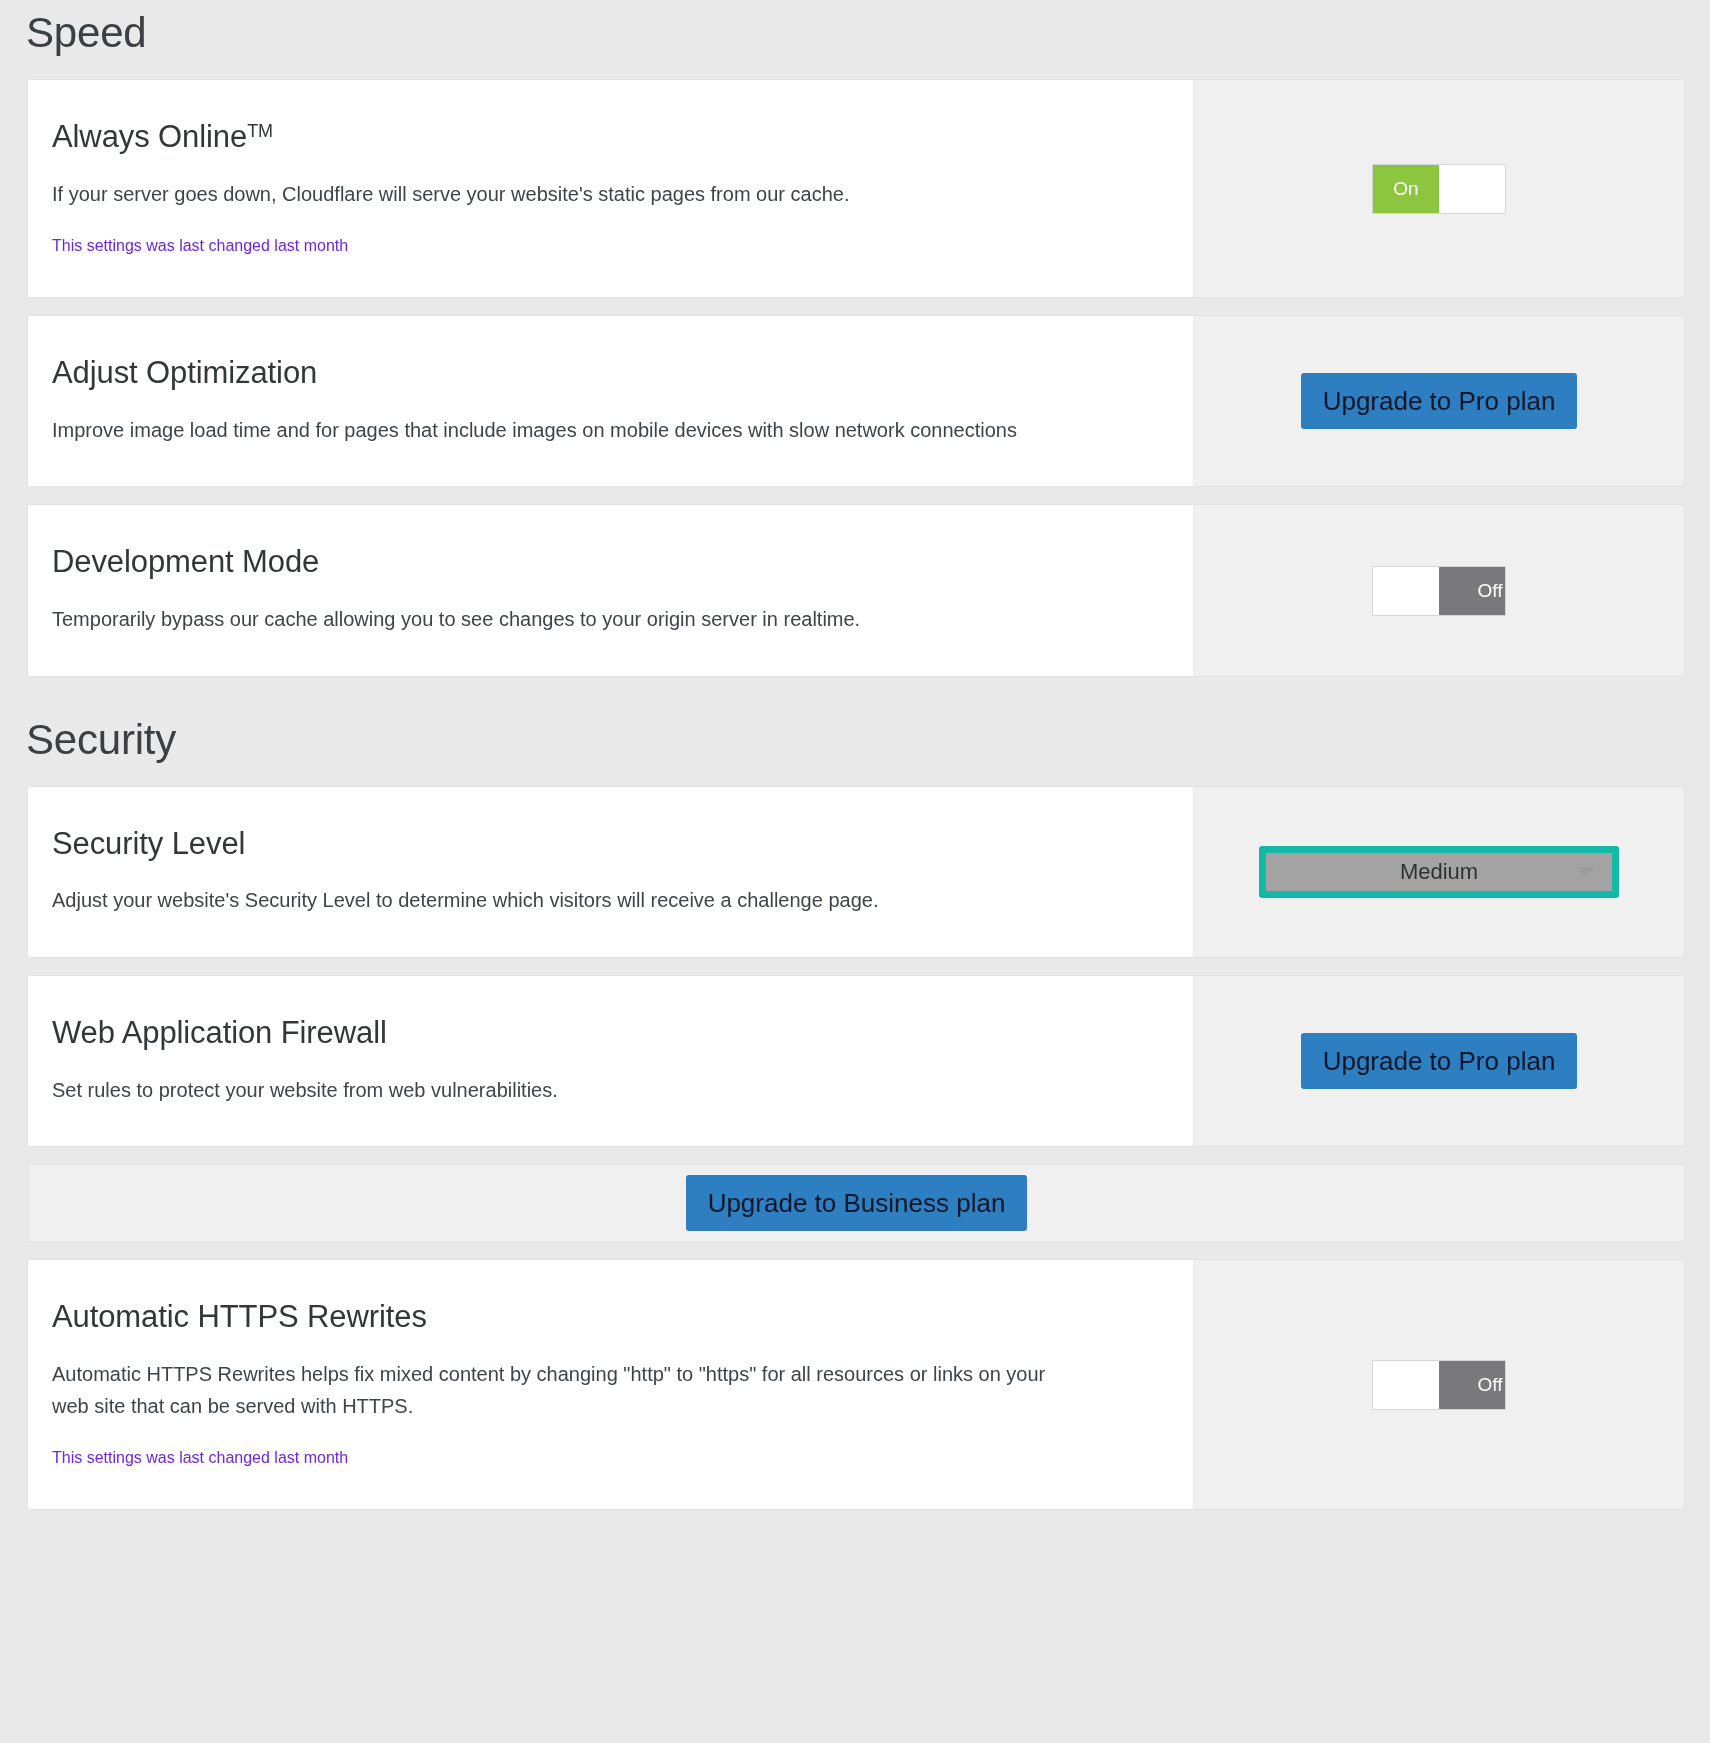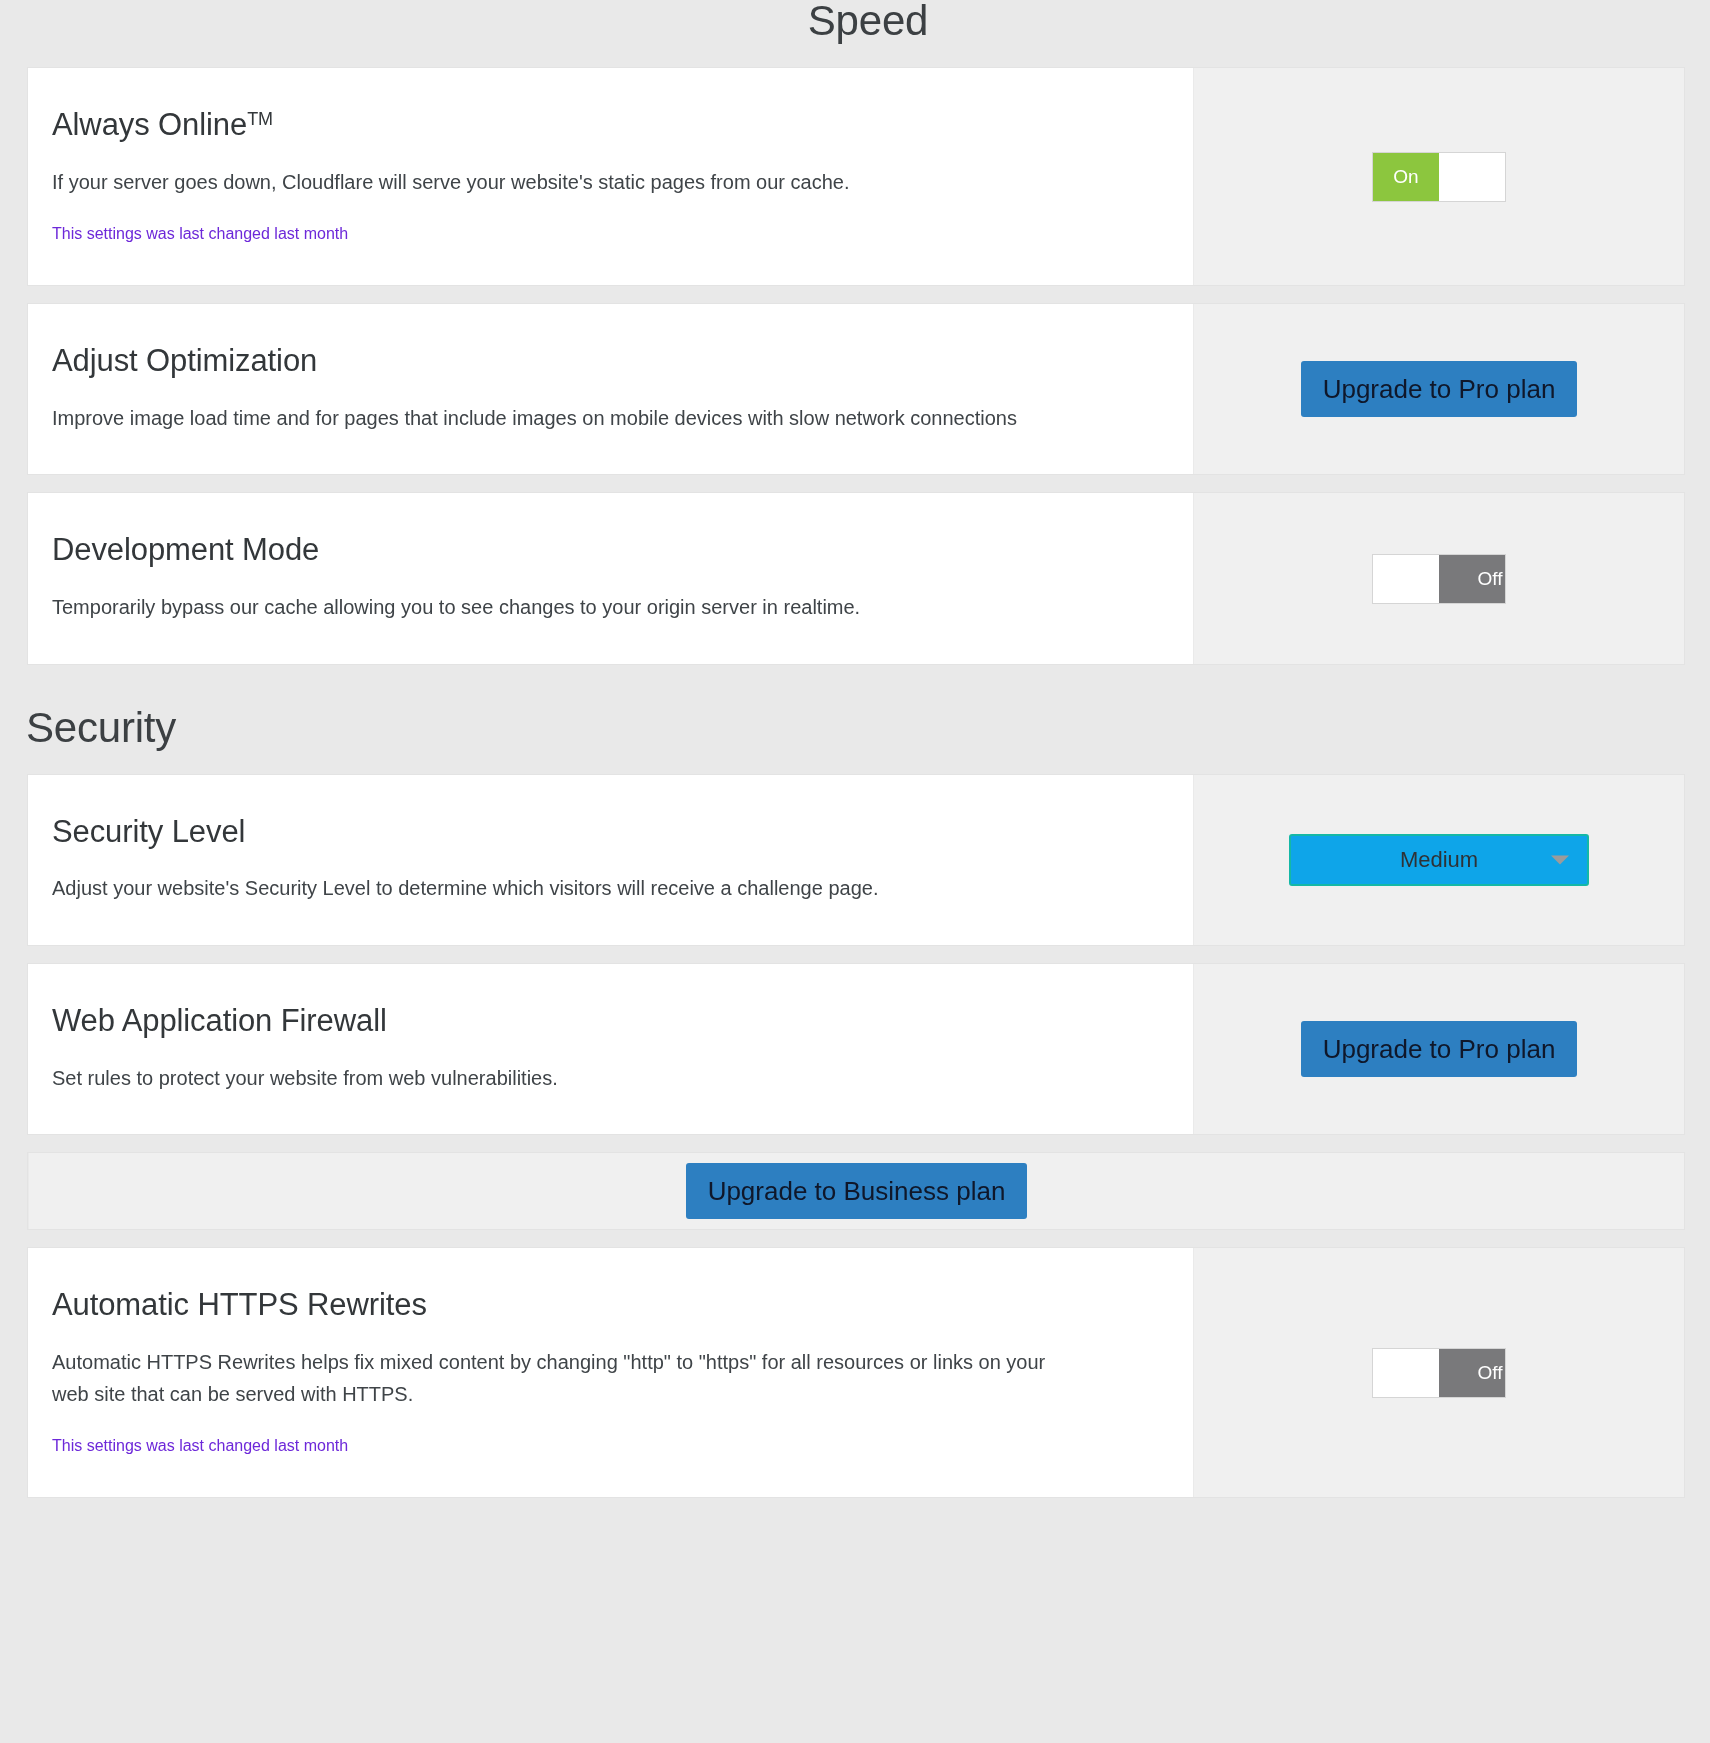--- a/index.html
+++ b/index.html
@@ -22,21 +22,21 @@
 
   
   .section-heading {
     font-size: 42px;
     font-weight: 400;
     color: #3c4043;
     letter-spacing: -0.2px;
     padding: 0 0 0 26px;
     line-height: 1.0;
   }
-  .section-heading.speed   { padding-top: 0; padding-bottom: 26px; text-align: center; }
+  .section-heading.speed   { padding-top: 12px; padding-bottom: 26px; }
   .section-heading.security{ padding-top: 24px; padding-bottom: 26px; }
 
   
   .card {
     margin: 0 26px 19px 28px;
     display: flex;
     background: #ffffff;
     box-shadow: 0 0 0 1px #e3e3e3;
   }
   .card:last-child { margin-bottom: 0; }
@@ -125,24 +125,24 @@
     font-weight: 400;
     line-height: 1;
     padding: 15px 22px;
     cursor: pointer;
     white-space: nowrap;
   }
 
   
   .select-wrap {
     position: relative;
-    width: 300px;
+    width: 360px;
     height: 52px;
-    background: #0ea5e9;
-    border: 2px solid #14b8a6;
+    background: #a3a3a3;
+    border: 7px solid #14b8a6;
     border-radius: 3px;
     display: flex;
     align-items: center;
     justify-content: center;
     cursor: pointer;
   }
   .select-value {
     font-size: 22px;
     color: #2e3236;
     line-height: 1;

